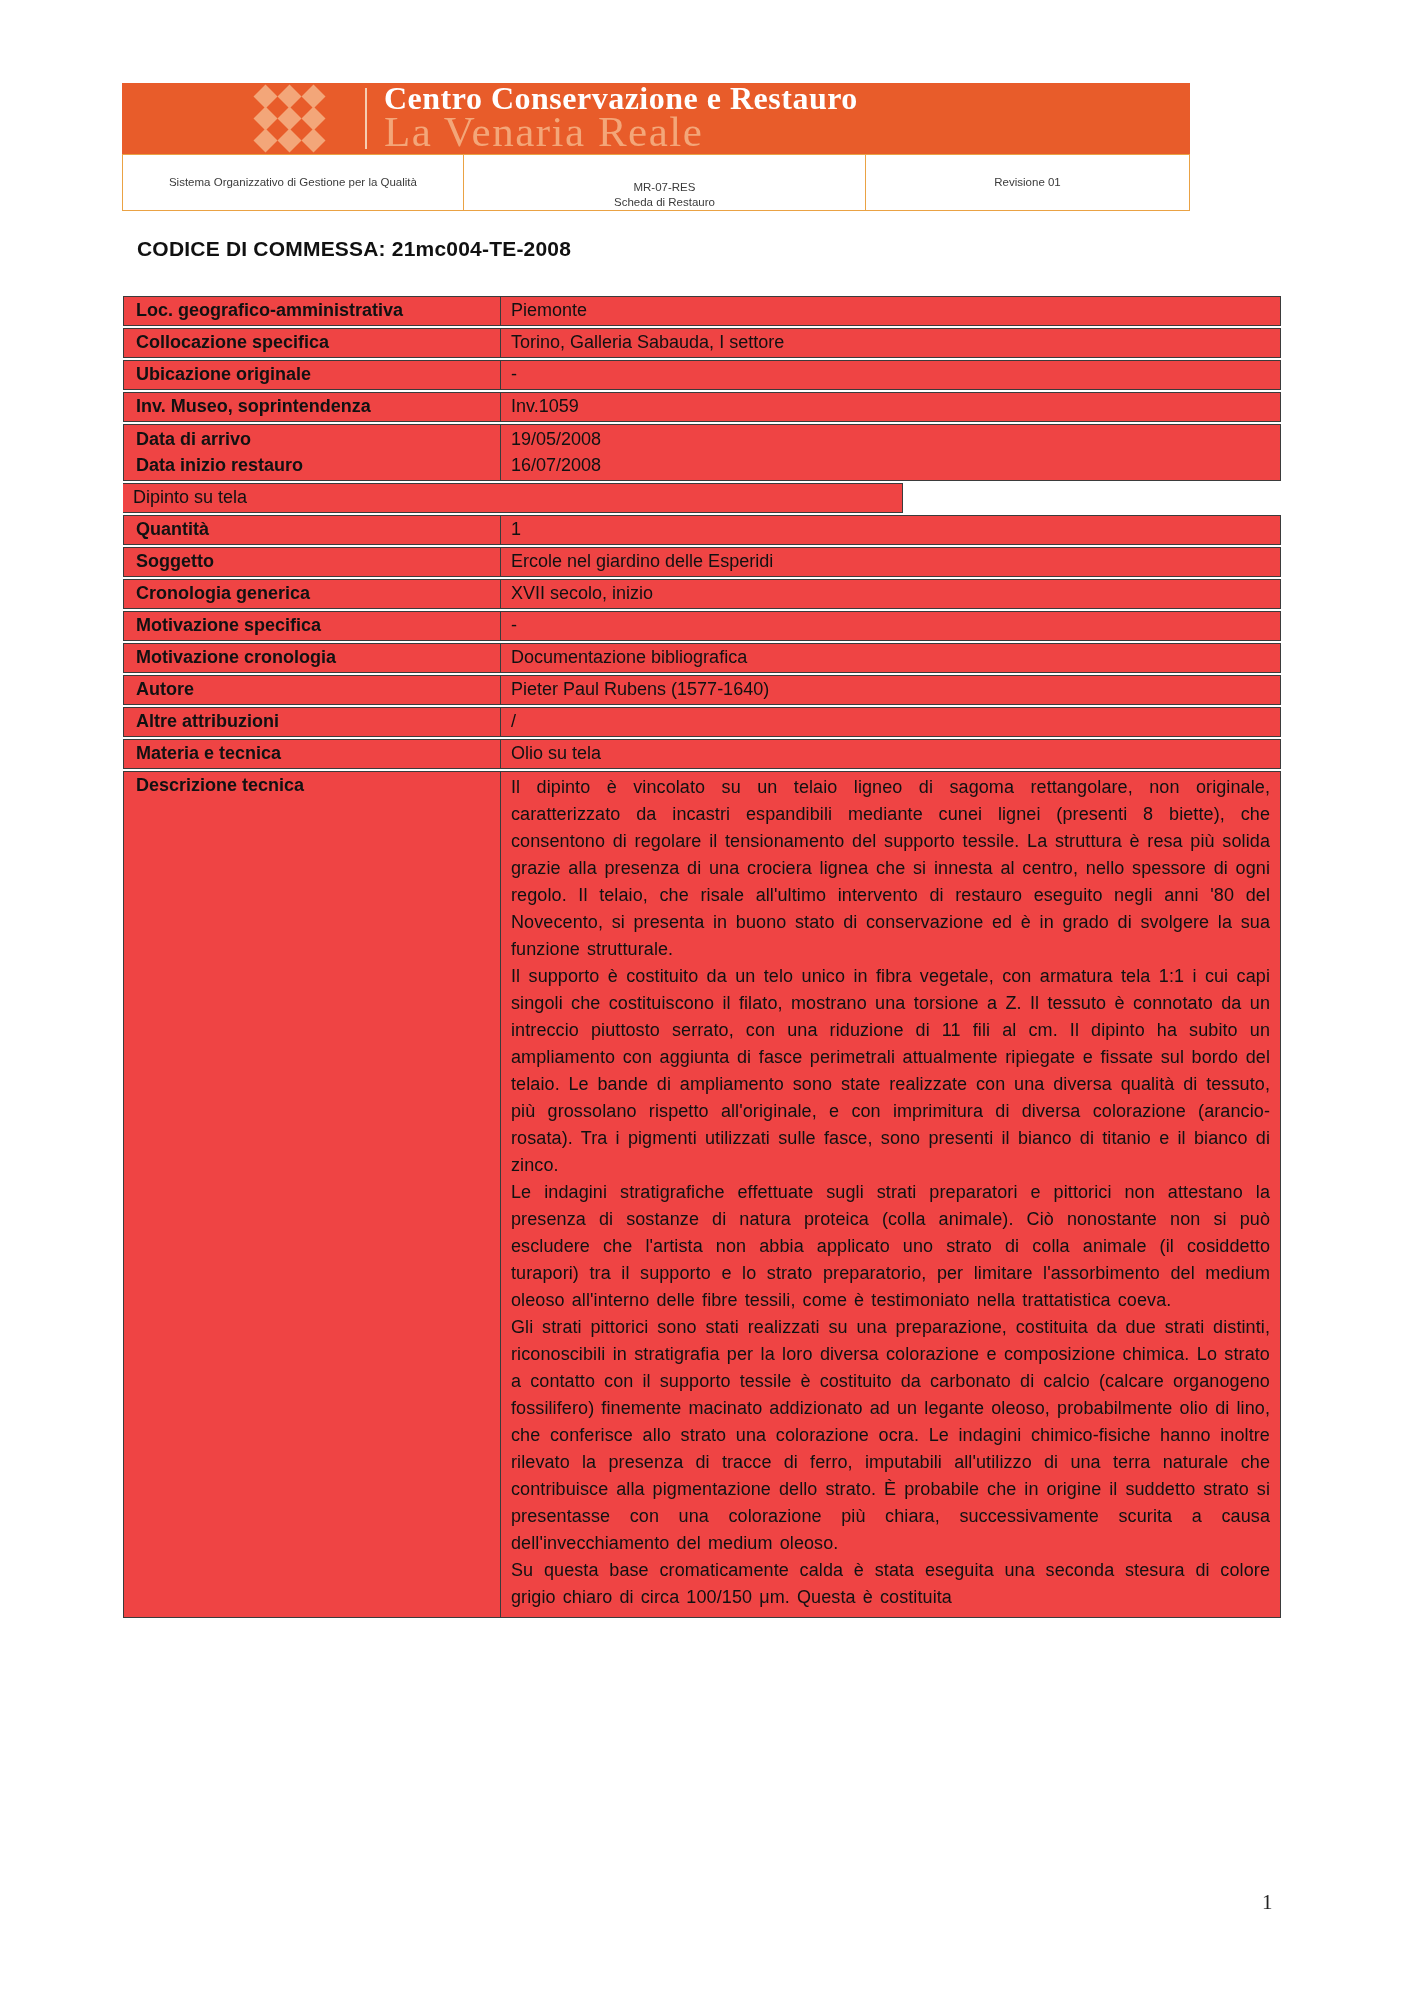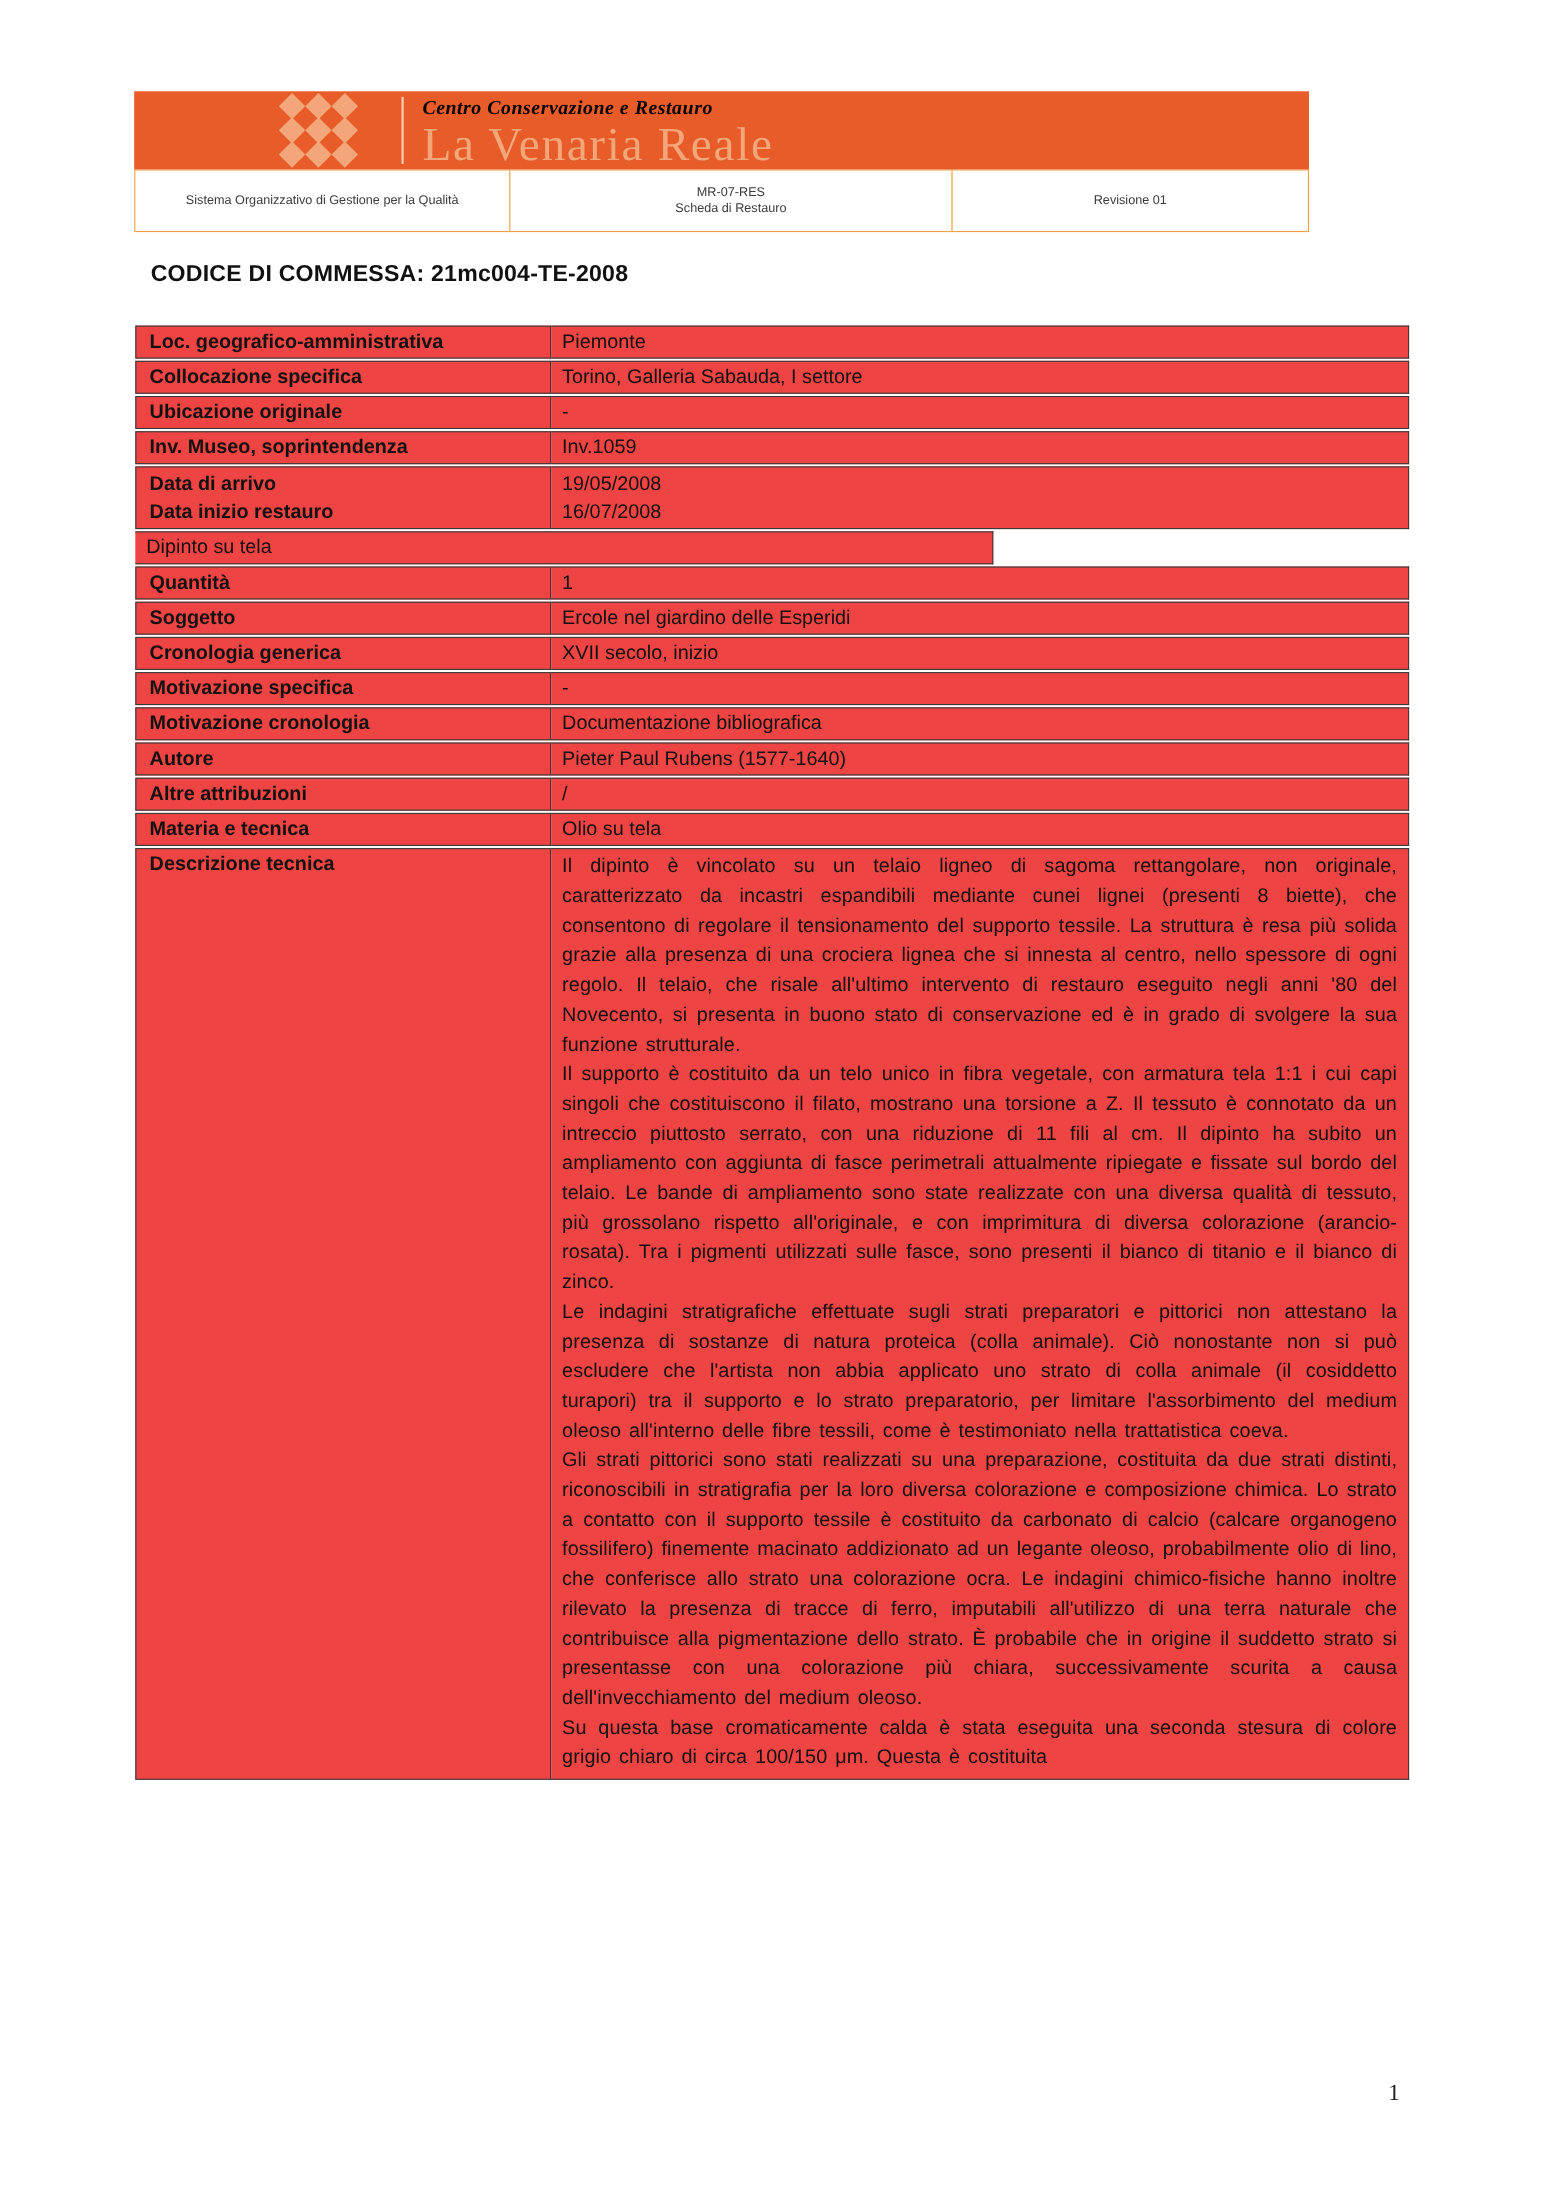--- a/index.html
+++ b/index.html
@@ -9,37 +9,37 @@
   }
 
   
   .header { position:absolute; left:122px; top:83px; width:1068px; }
   .banner { position:relative; height:71px; background:#E85C2A; overflow:hidden; }
   .logo { position:absolute; left:132px; top:3px; width:74px; height:66px; }
   .diamond { position:absolute; width:17px; height:17px; background:#F3A679; transform:rotate(45deg); }
   .logo-divider { position:absolute; left:243px; top:5px; width:2px; height:61px; background:#F6CDB2; }
   .banner-text { position:absolute; left:262px; top:0; white-space:nowrap; }
   .banner-line1 {
-    font-family:"Liberation Serif", serif; font-style:italic; font-weight:bold;
-    color:#000000; font-size:18px; line-height:30px; letter-spacing:0.5px;
+    font-family:"Liberation Serif", serif; font-weight:bold;
+    color:#ffffff; font-size:32px; line-height:30px; letter-spacing:0.5px;
   }
   .banner-line2 {
     font-family:"Liberation Serif", serif; color:#F3A679;
     font-size:43px; line-height:42px; letter-spacing:1.5px; margin-top:-2px;
   }
 
   
   .subheader { display:flex; }
   .sub-cell {
     box-sizing:border-box; height:57px; border:1px solid #EAA244; background:#fff;
     display:flex; flex-direction:column; align-items:center; justify-content:center;
     font-size:11.5px; line-height:15px; color:#3b3b3b; text-align:center;
   }
   .sub-cell.c1 { width:363px; }
-  .sub-cell.c2 { width:428px; margin-left:-1px; }
+  .sub-cell.c2 { width:428px; margin-left:-1px;justify-content:flex-end; }
   .sub-cell.c3 { width:345px; margin-left:-1px; }
 
   
   .commessa { position:absolute; left:137px; top:237px; font-size:21px; font-weight:bold; letter-spacing:0.2px; }
 
   
   .record { position:absolute; left:123px; top:296px; width:1158px; display:flex; flex-direction:column; row-gap:2px; }
   .t-row { display:flex; align-items:stretch; }
   .cell { box-sizing:border-box; border:1px solid #3b3b3b; background:#ef4444; font-size:18px; line-height:25px; }
   .label-cell { width:378px; font-weight:bold; padding:1px 8px 2px 12px; }

